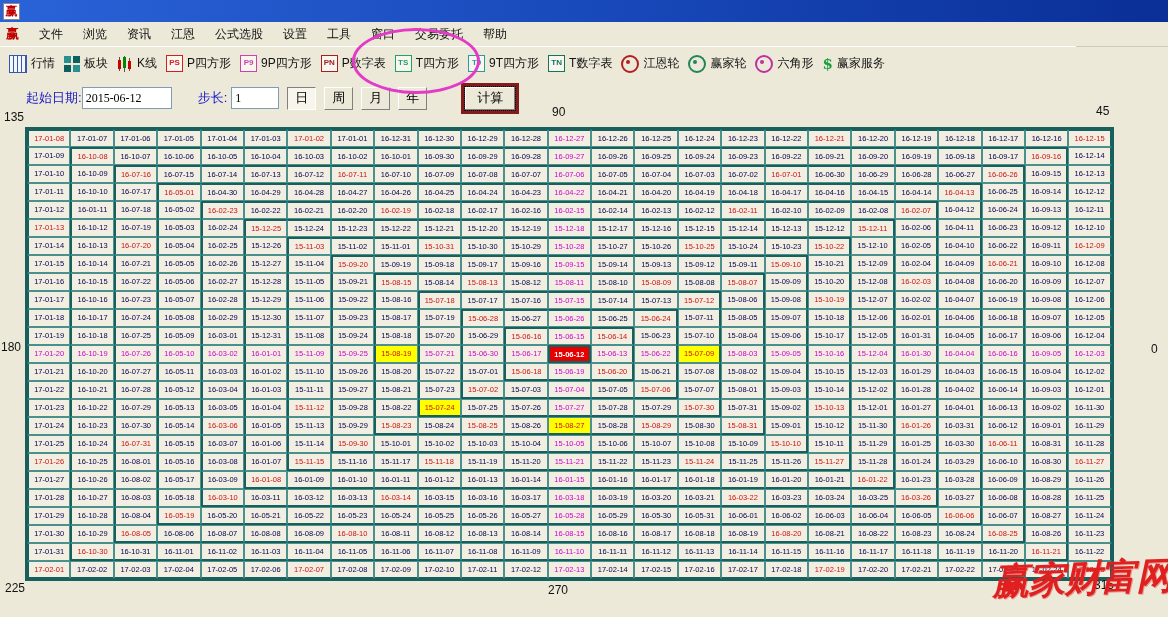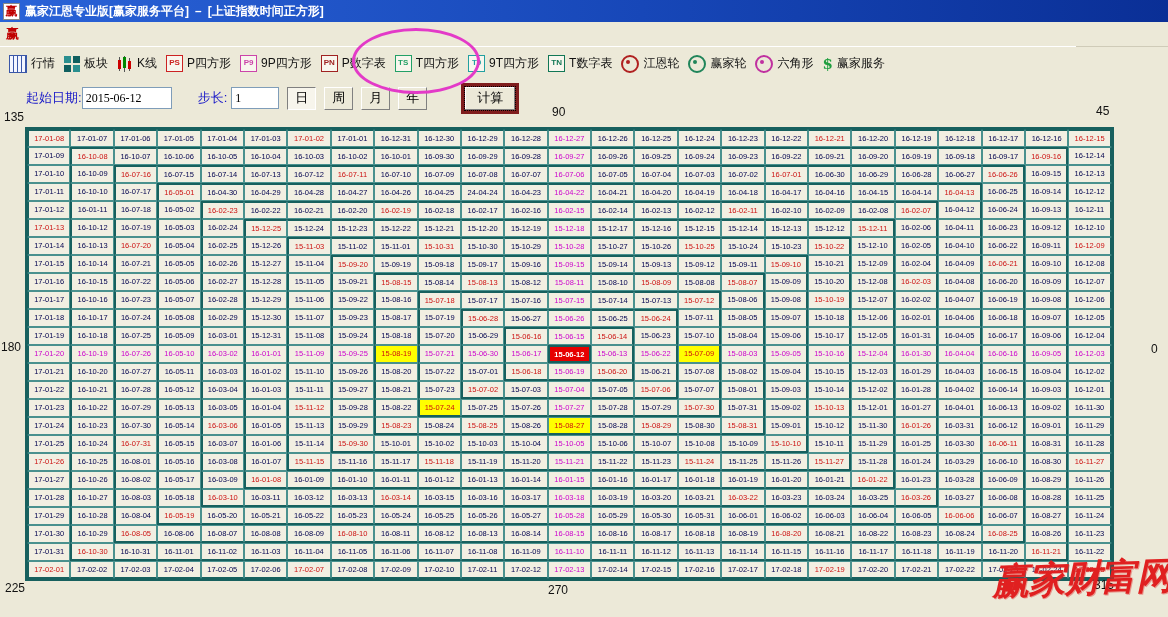--- a/index.html
+++ b/index.html
@@ -111,25 +111,25 @@
     font-size:37px;color:#e02020;letter-spacing:-1px;line-height:60px;
     transform:rotate(-2deg);text-shadow:1px 1px 0 rgba(224,32,32,.4);
     pointer-events:none;white-space:nowrap;
   }
 </style>
 </head>
 <body>
 
 <div class="titlebar">
   <span class="app-logo">赢</span>
-  <span>赢家江恩专业版[赢家服务平台] － [上证指数时间正方形]</span>
 </div>
 
 <div class="menubar">
   <span class="menu-logo">赢</span>
+  <span id="menu-items"><span class="menu-item">文件</span><span class="menu-item">浏览</span><span class="menu-item">资讯</span><span class="menu-item">江恩</span><span class="menu-item">公式选股</span><span class="menu-item">设置</span><span class="menu-item">工具</span><span class="menu-item">窗口</span><span class="menu-item">交易委托</span><span class="menu-item">帮助</span></span>
 </div>
 
 <div class="toolbar" id="toolbar">
     <span class="tb-item">
       <span class="icon16 ic-table"></span>
       <span class="lbl">行情</span>
     </span>
     <span class="tb-item">
       <span class="icon16 ic-blocks"></span>
       <span class="lbl">板块</span>
@@ -282,21 +282,21 @@
     <div class="cell tL">17-01-11</div>
     <div class="cell tL">16-10-10</div>
     <div class="cell tL">16-07-17</div>
     <div class="cell red tT tL">16-05-01</div>
     <div class="cell tT">16-04-30</div>
     <div class="cell tT">16-04-29</div>
     <div class="cell tT">16-04-28</div>
     <div class="cell tT">16-04-27</div>
     <div class="cell tT">16-04-26</div>
     <div class="cell tT">16-04-25</div>
-    <div class="cell tT">24-04-24</div>
+    <div class="cell tT">16-04-24</div>
     <div class="cell tT">16-04-23</div>
     <div class="cell magenta tT">16-04-22</div>
     <div class="cell tT">16-04-21</div>
     <div class="cell tT">16-04-20</div>
     <div class="cell tT">16-04-19</div>
     <div class="cell tT">16-04-18</div>
     <div class="cell tT">16-04-17</div>
     <div class="cell tT">16-04-16</div>
     <div class="cell tT">16-04-15</div>
     <div class="cell tT">16-04-14</div>

